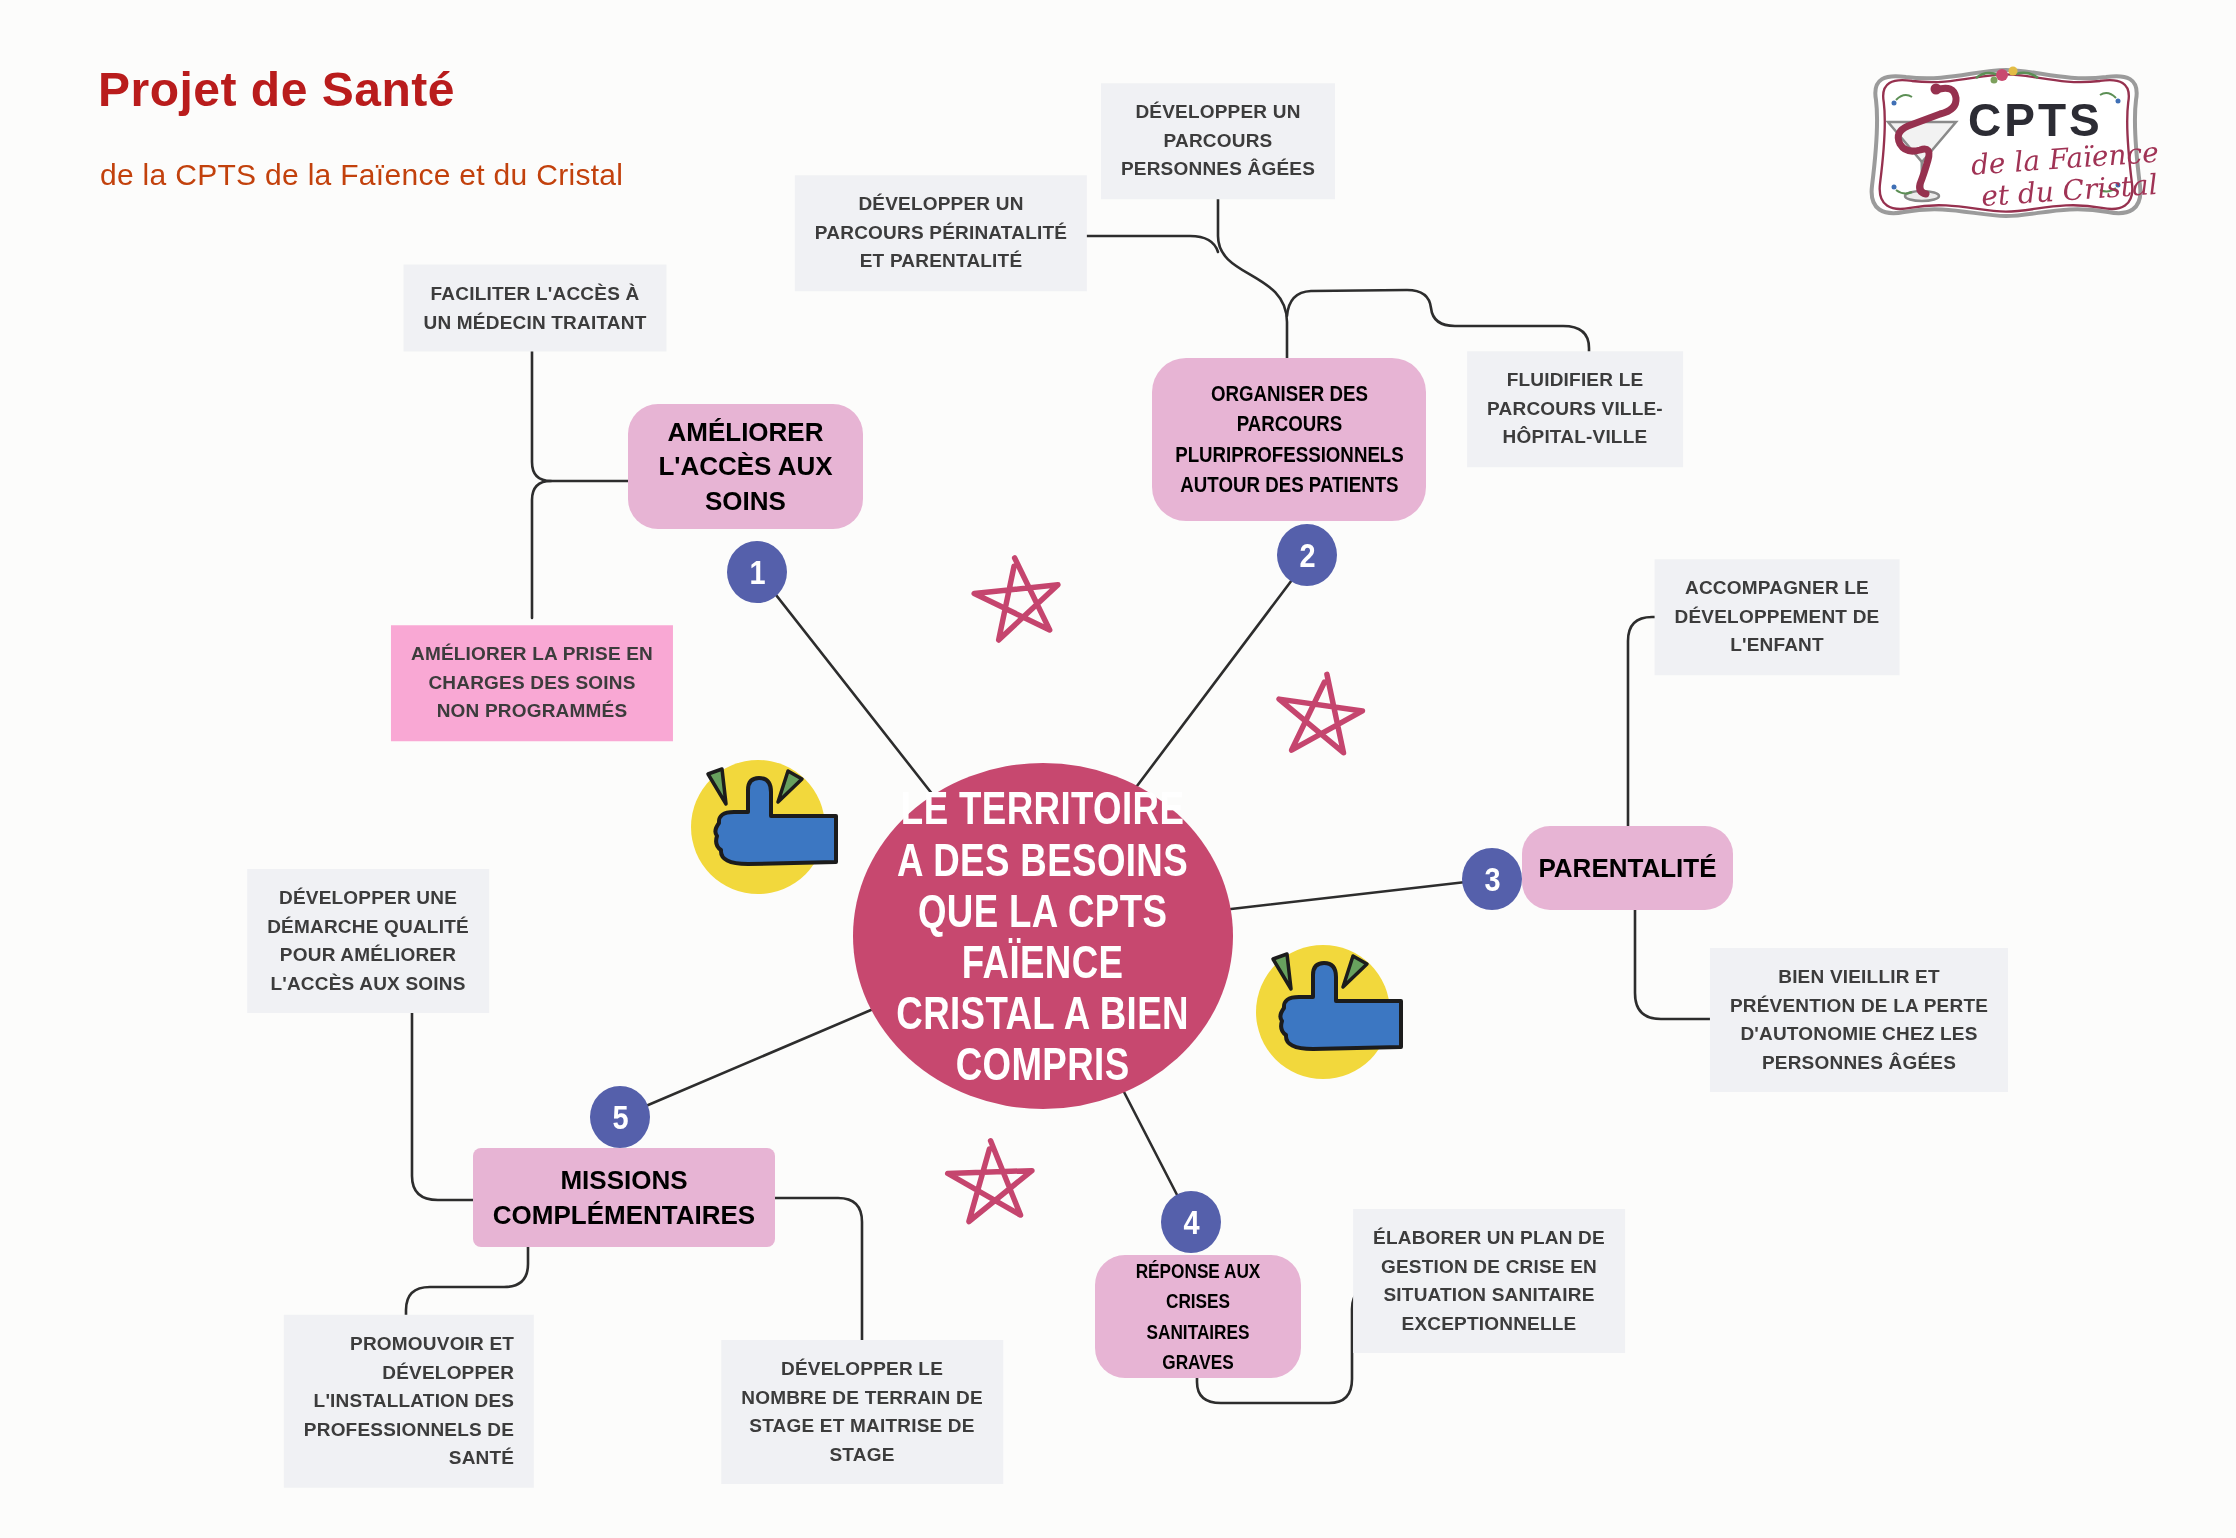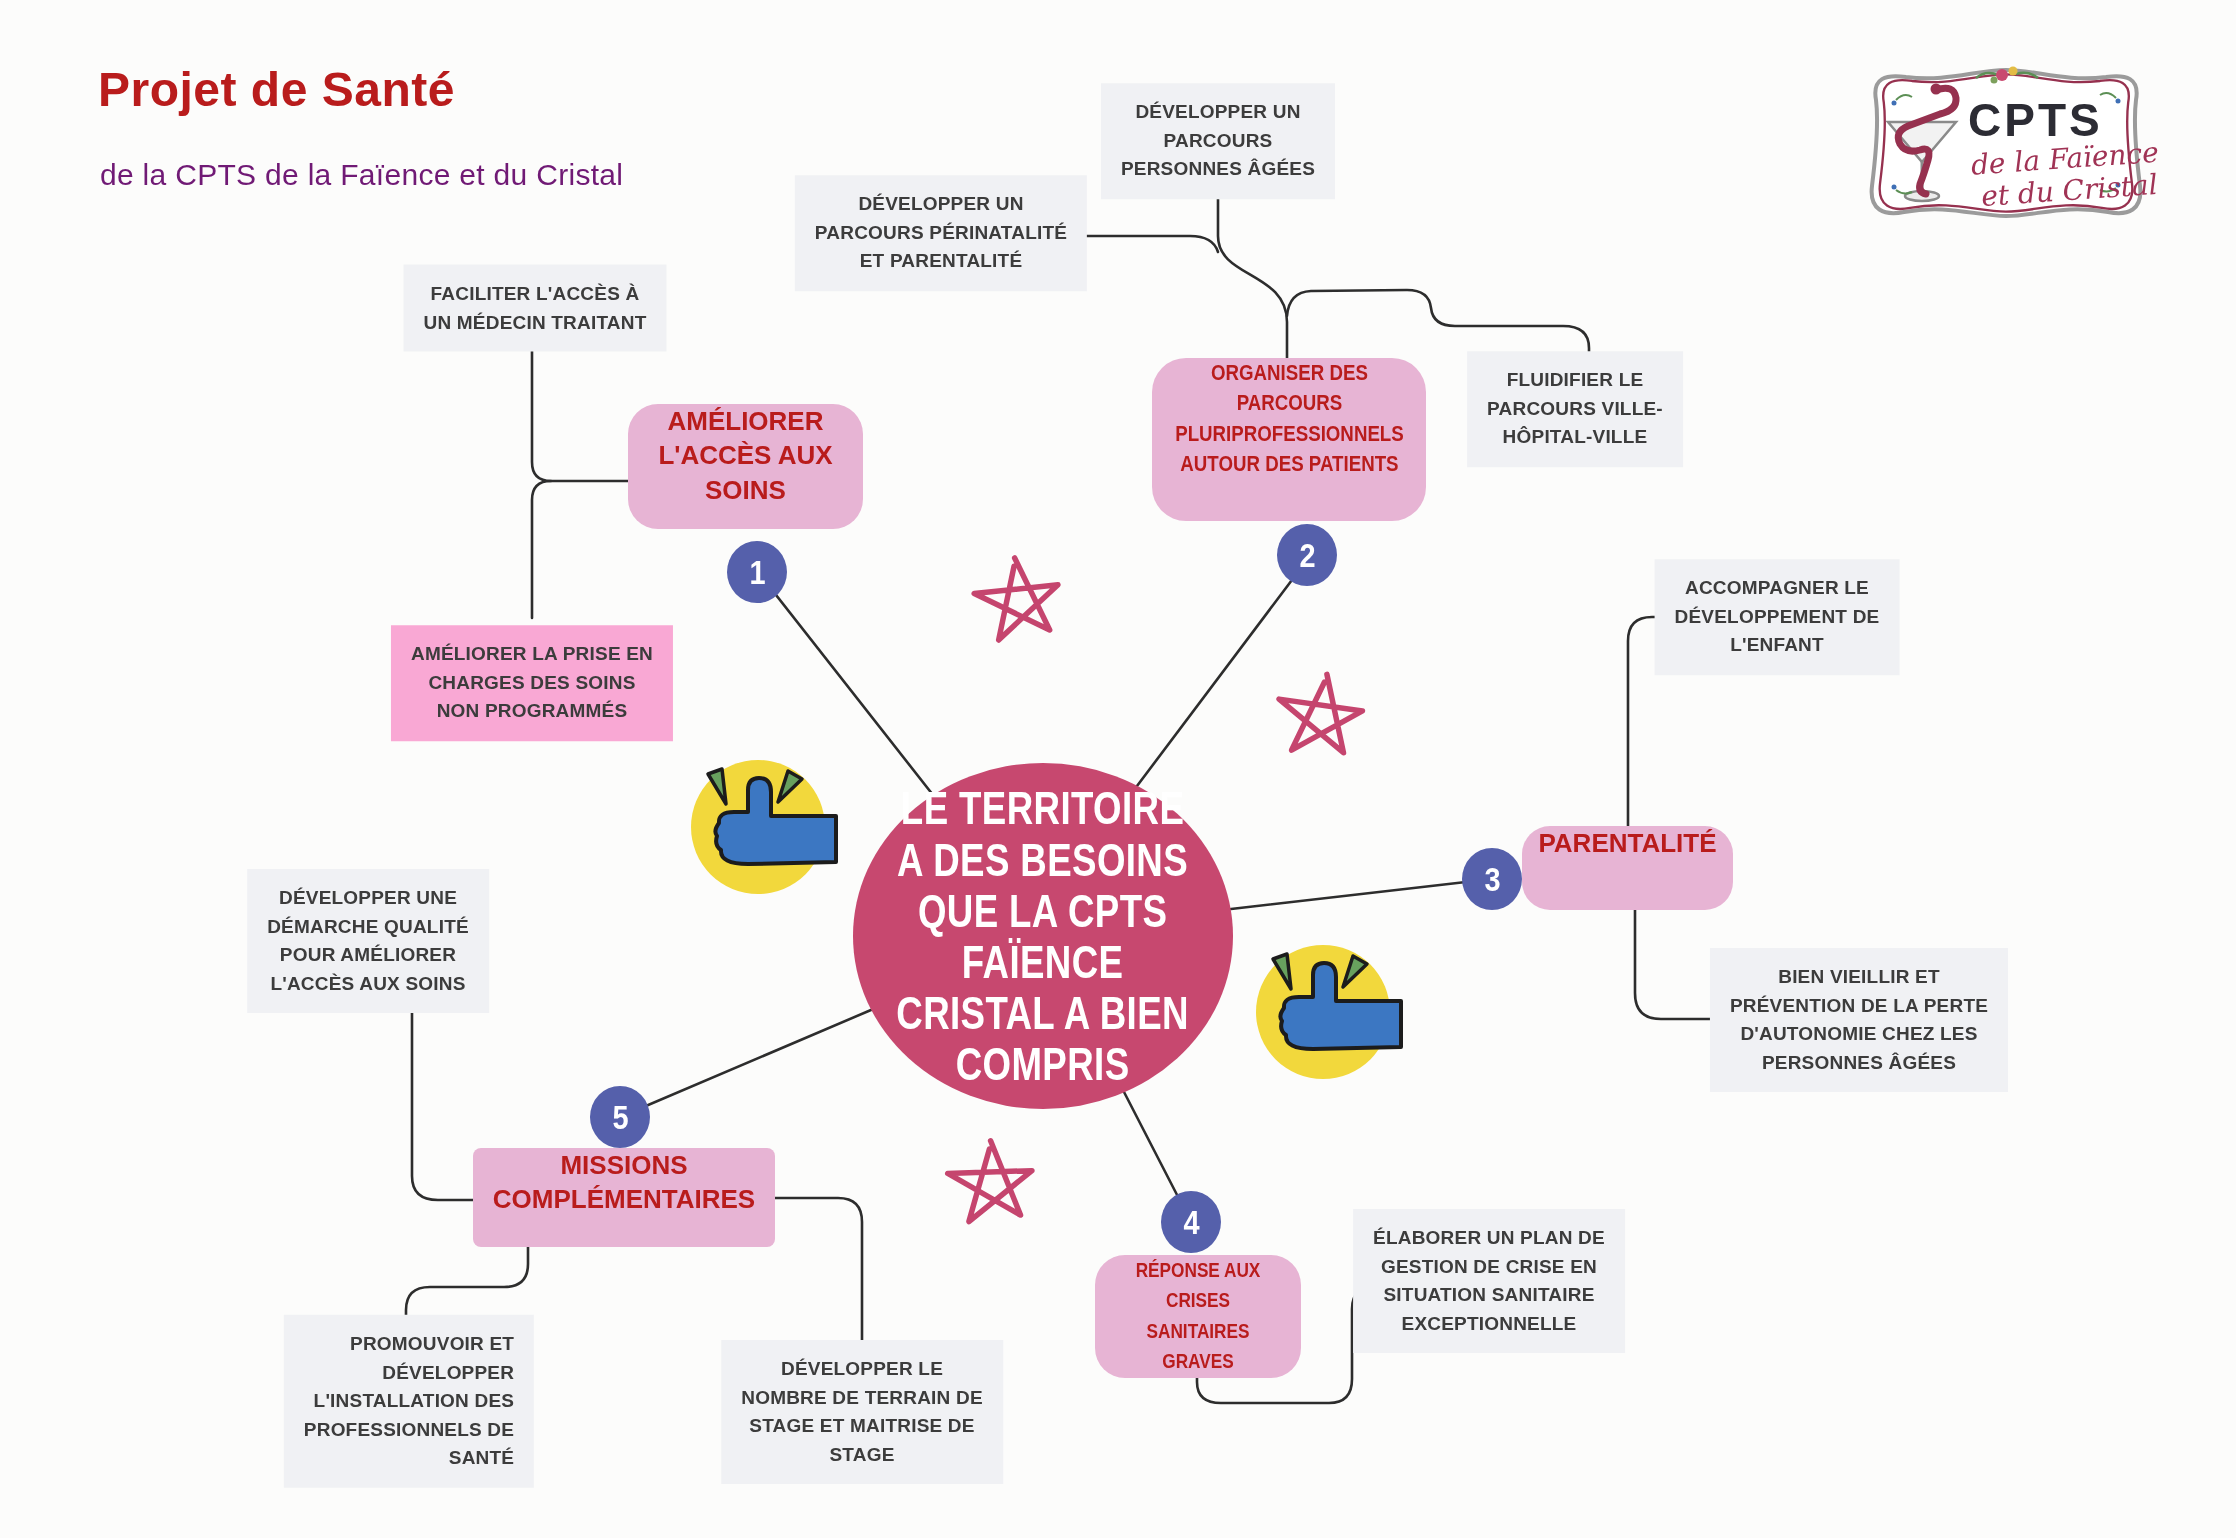--- a/index.html
+++ b/index.html
@@ -3,34 +3,34 @@
 <meta charset="utf-8">
 <style>
   html,body{margin:0;padding:0;}
   body{background:#e9e9e9;font-family:"Liberation Sans",sans-serif;}
   #stage{position:relative;width:2236px;height:1538px;background:#fcfcfb;overflow:hidden;}
 
   .abs{position:absolute;}
 
   
   .title-main{left:98px;top:62px;font-size:48px;font-weight:600;color:#b91c1c;letter-spacing:.5px;}
-  .title-sub{left:100px;top:158px;font-size:30px;font-weight:500;color:#701a75;letter-spacing:.3px;}
+  .title-sub{left:100px;top:158px;font-size:30px;font-weight:500;color:#c2410c;letter-spacing:.3px;}
 
   
   #wires{left:0;top:0;width:2236px;height:1538px;}
 
   
   .center-ellipse{left:853px;top:763px;width:380px;height:346px;border-radius:50%;
     display:flex;align-items:center;justify-content:center;text-align:center;}
   .center-text{color:#fff;font-size:47px;line-height:1.09;font-weight:600;
     white-space:pre-line;transform:scaleX(.78);letter-spacing:.5px;}
 
   
-  .bbox{display:flex;justify-content:center;text-align:center;
-    color:#b91c1c;font-weight:700;white-space:pre-line;}
+  .bbox{display:flex;align-items:center;justify-content:center;text-align:center;
+    color:#000000;font-weight:700;white-space:pre-line;}
   .bbox .btxt{line-height:1.32;}
   #box1{left:628px;top:404px;width:235px;height:125px;border-radius:30px;font-size:26px;}
   #box2{left:1152px;top:358px;width:274px;height:163px;border-radius:34px;font-size:22px;}
   #box2 .btxt{transform:scaleX(.85);line-height:1.38;}
   #box3{left:1522px;top:826px;width:211px;height:84px;border-radius:28px;font-size:26px;}
   #box4{left:1095px;top:1255px;width:206px;height:123px;border-radius:30px;font-size:21px;}
   #box4 .btxt{transform:scaleX(.82);line-height:1.45;}
   #box5{left:473px;top:1148px;width:302px;height:99px;border-radius:8px;font-size:26px;}
 
   

